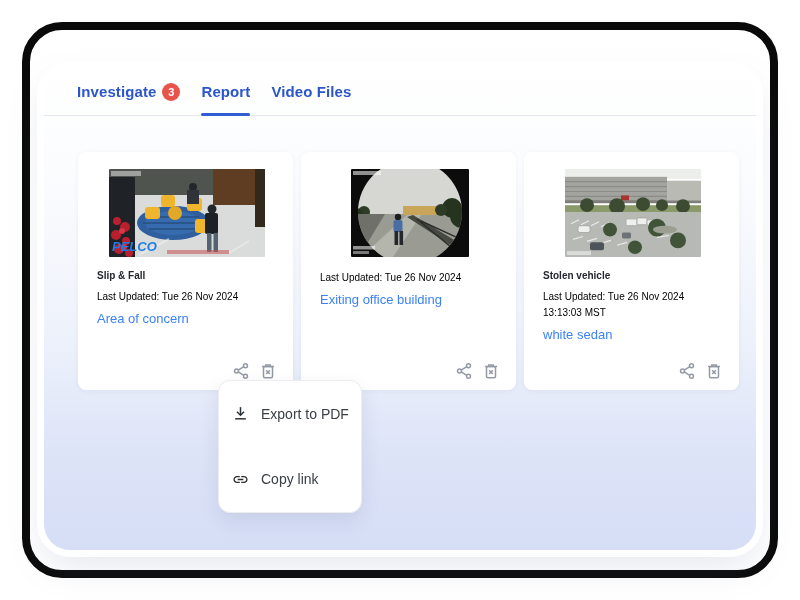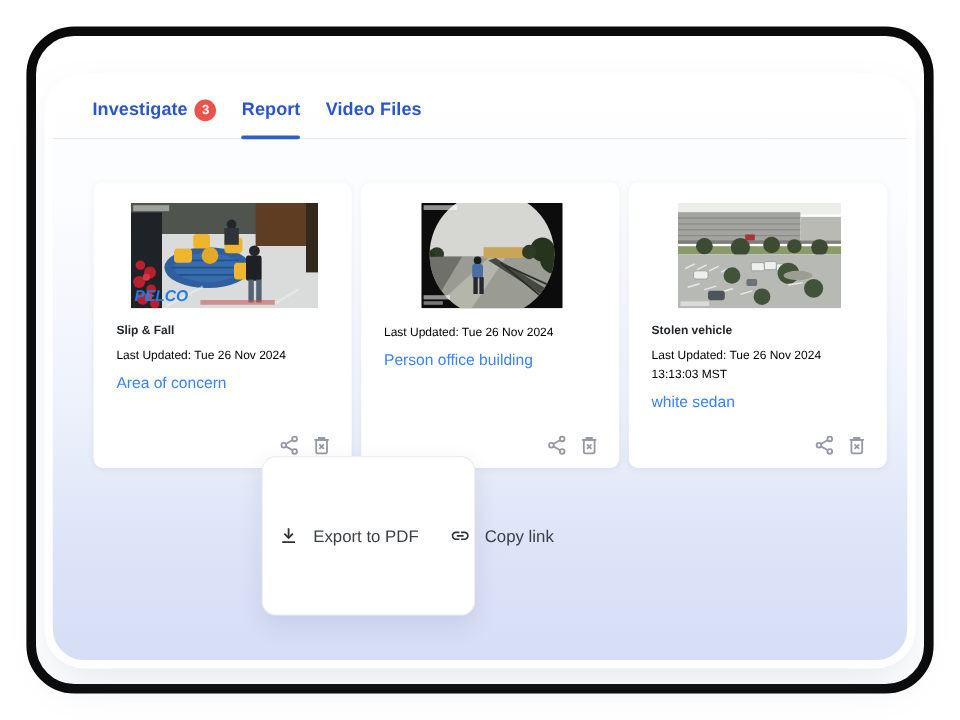--- a/index.html
+++ b/index.html
@@ -54,24 +54,24 @@
   .card-meta { font-size: 10px; line-height: 16px; color: #000000; }
   .card-desc { font-size: 13px; color: #3b82f6; margin-top: 6px; }
   .card-actions {
     position: absolute; right: 16px; bottom: 10px;
     display: flex; align-items: center; gap: 9px;
   }
   .icon-btn { width: 18px; height: 18px; cursor: pointer; color: #949aa3; }
   .icon-btn svg { display: block; width: 100%; height: 100%; }
   
   .context-menu {
-    position: absolute; left: 218px; top: 380px; width: 178px; height: 133px;
+    position: absolute; left: 218px; top: 380px; width: 144px; height: 133px;
     background: #ffffff; border: 1px solid #ececf1; border-radius: 12px;
     box-shadow: 0 8px 20px rgba(40,50,90,0.10);
-    display: flex; flex-direction: row; z-index: 5;
+    display: flex; flex-direction: column; z-index: 5;
   }
   .menu-item {
     flex: 1; display: flex; align-items: center; padding: 0 13px; gap: 12px;
     font-size: 14px; color: #3b4046; cursor: pointer; white-space: nowrap;
   }
   .menu-item .mi-icon { width: 17px; height: 17px; color: #2d3237; flex: 0 0 auto; }
   .menu-item .mi-icon svg { display: block; width: 100%; height: 100%; }
   .menu-item .mi-trailing { margin-left: auto; width: 16px; height: 16px; color: #2d3237; }
 </style>
 </head>
@@ -189,21 +189,21 @@
             <rect x="48.5" y="62" width="3.6" height="14" fill="#24272c"></rect>
           </g>
           <rect x="2" y="2" width="28" height="4" fill="#ffffff" opacity="0.55"></rect>
           <rect x="2" y="77" width="22" height="3.5" fill="#ffffff" opacity="0.55"></rect>
           <rect x="2" y="82" width="16" height="3" fill="#ffffff" opacity="0.45"></rect>
         </svg>
       </span>
       <div class="card-meta">
         <div>Last Updated: Tue 26 Nov 2024</div>
       </div>
-      <div class="card-desc">Person office building</div>
+      <div class="card-desc">Exiting office building</div>
       <div class="card-actions">
         <span class="icon-btn">
           <svg viewBox="0 0 24 24" fill="none" stroke="currentColor" stroke-width="2">
             <circle cx="18" cy="5" r="2.6"></circle>
               <circle cx="6" cy="12" r="2.6"></circle>
               <circle cx="18" cy="19" r="2.6"></circle>
             <path d="M8.3 10.7 15.7 6.3 M8.3 13.3 15.7 17.7"></path>
           </svg>
         </span>
         <span class="icon-btn">

